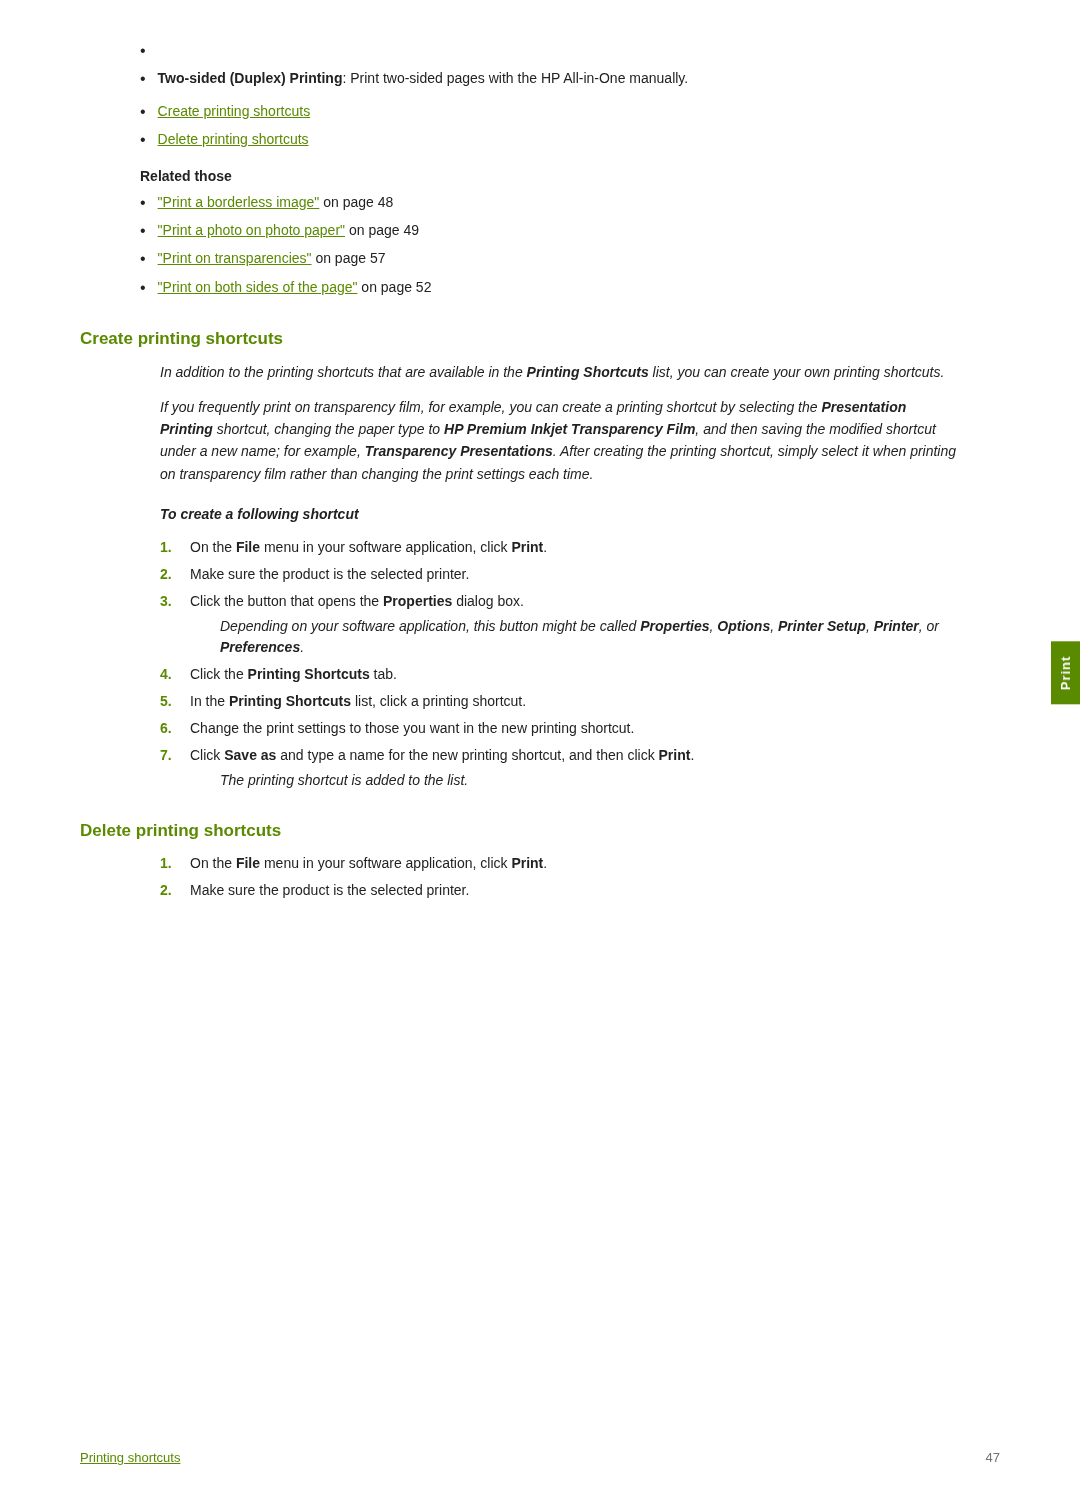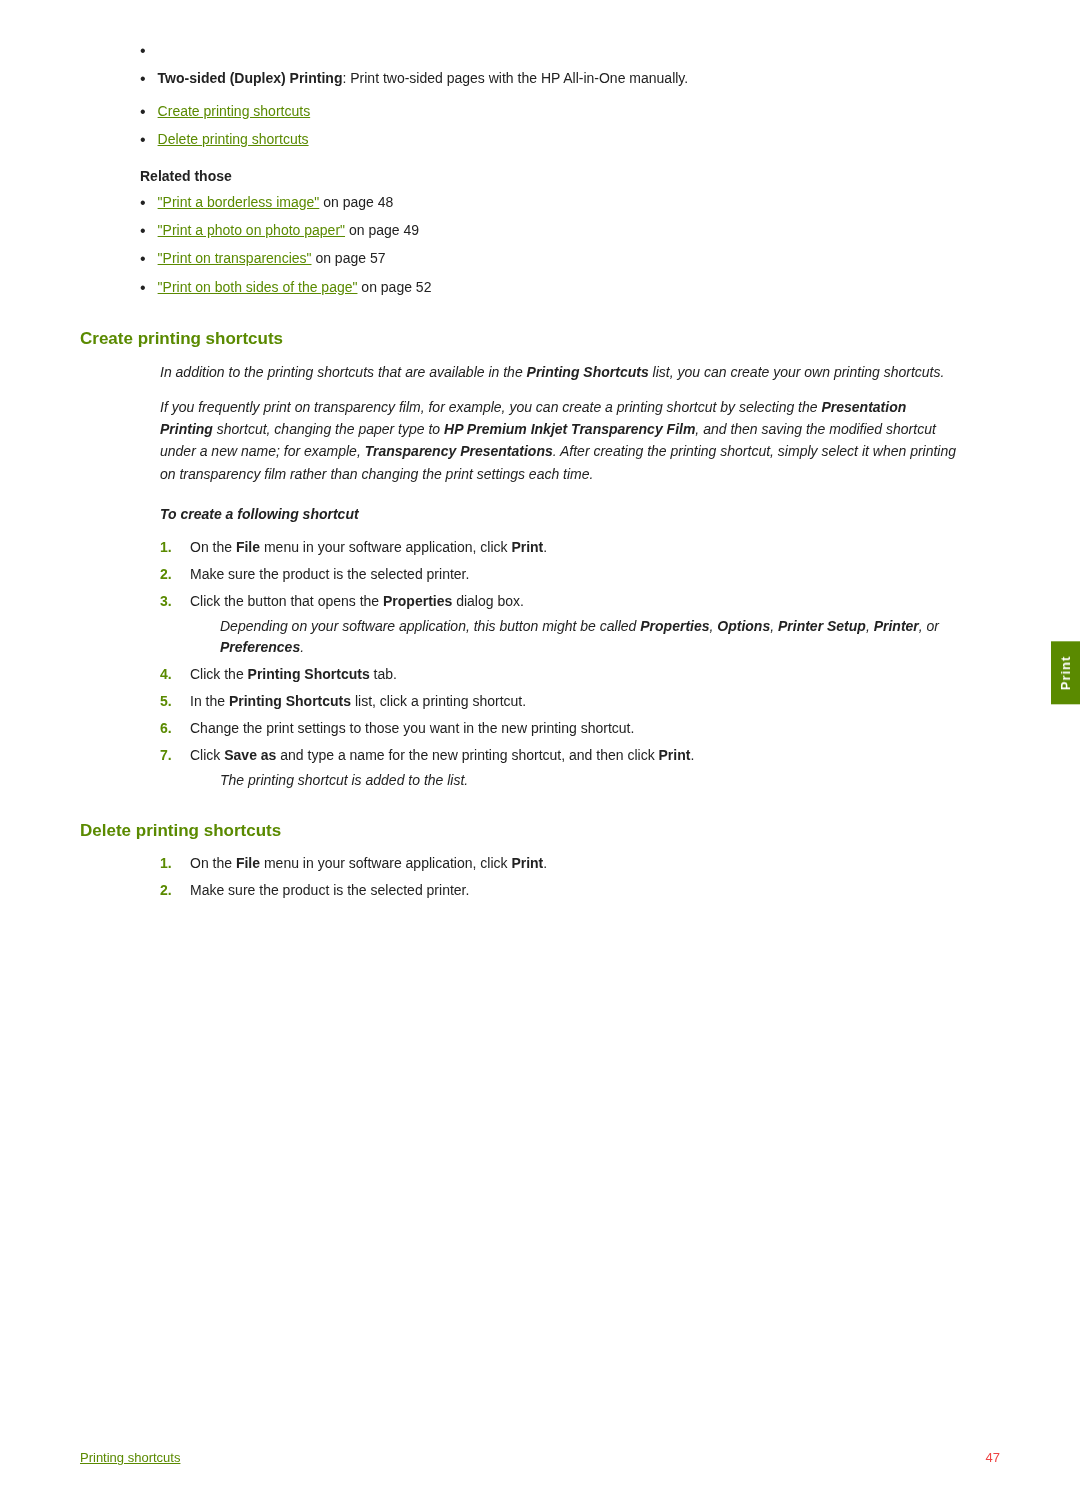--- a/index.html
+++ b/index.html
@@ -256,14 +256,14 @@
   text-orientation: mixed;
   transform: translateY(-50%) rotate(180deg);
   padding: 14px 7px;
   font-size: 13px;
   font-weight: bold;
   letter-spacing: 1px;
 ">Print</div>
 
 <div class="footer" style="position: absolute; bottom: 30px; left: 0; right: 0; display: flex; justify-content: space-between; padding: 0 80px;">
   <span class="footer-left link" style="color: #5a8a00; font-size: 13px;">Printing shortcuts</span>
-  <span class="footer-right" style="color: #ef4444; font-size: 13px;">47</span>
+  <span class="footer-right" style="color: #737373; font-size: 13px;">47</span>
 </div>
 
 </body></html>

